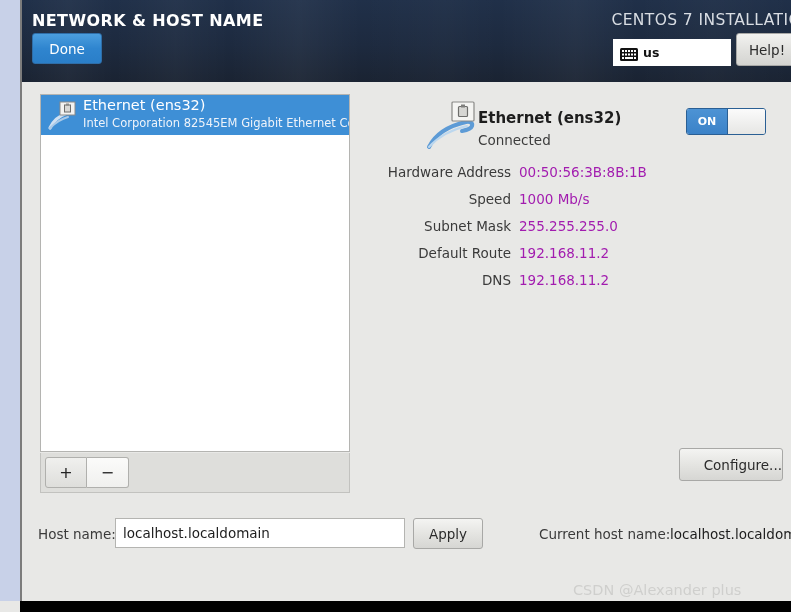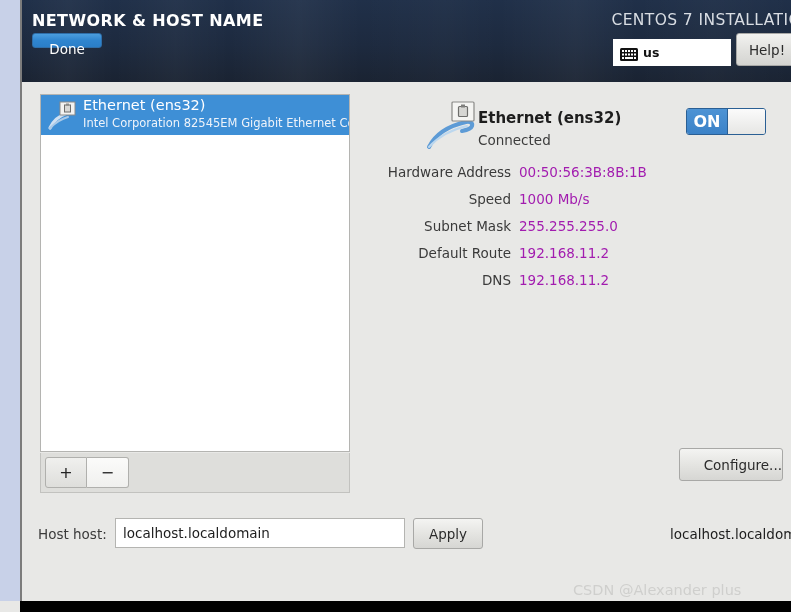--- a/index.html
+++ b/index.html
@@ -66,21 +66,21 @@
     left: 10px; top: 11px;
     color: #ffffff;
     font-size: 16px;
     font-weight: bold;
     letter-spacing: 0.4px;
     white-space: nowrap;
   }
   .done-button {
     position: absolute;
     left: 10px; top: 33px;
-    width: 70px; height: 15px;
+    width: 70px; height: 31px;
     border: 1px solid #2f6ea8;
     border-radius: 3px;
     background: linear-gradient(180deg, #4b9ede 0%, #2f85cf 50%, #2a7ec8 100%);
     color: #ffffff;
     font-size: 13.5px;
     line-height: 31px;
     text-align: center;
     box-sizing: border-box;
     cursor: pointer;
   }
@@ -238,21 +238,21 @@
     box-sizing: border-box;
     overflow: hidden;
     cursor: pointer;
   }
   .toggle-on {
     position: absolute;
     left: 0; top: 0;
     width: 40px; height: 25px;
     background: linear-gradient(180deg, #4d93d4 0%, #3b82c8 100%);
     color: #ffffff;
-    font-size: 16px;
+    font-size: 11px;
     font-weight: bold;
     line-height: 25px;
     text-align: center;
   }
   .toggle-knob {
     position: absolute;
     left: 40px; top: 0;
     width: 38px; height: 25px;
     background: linear-gradient(180deg, #fbfbfb 0%, #e6e6e4 100%);
     border-left: 1px solid #2a5f94;
@@ -463,23 +463,24 @@
         <span class="detail-value">192.168.11.2</span>
       </div>
       <div class="detail-row">
         <span class="detail-label">DNS</span>
         <span class="detail-value">192.168.11.2</span>
       </div>
     </div>
 
     <div class="configure-button">Configure...</div>
 
-    <span class="hostname-label">Host host:</span>
+    <span class="hostname-label">Host name:</span>
     <input class="hostname-input" type="text" value="localhost.localdomain" style="">
     <div class="apply-button">Apply</div>
+    <span class="current-host-label">Current host name:</span>
     <span class="current-host-value">localhost.localdomain</span>
 
   </div>
 
   <div class="watermark">CSDN @Alexander plus</div>
   <div class="bottom-strip"></div>
 
 </div>
 
 </body></html>

